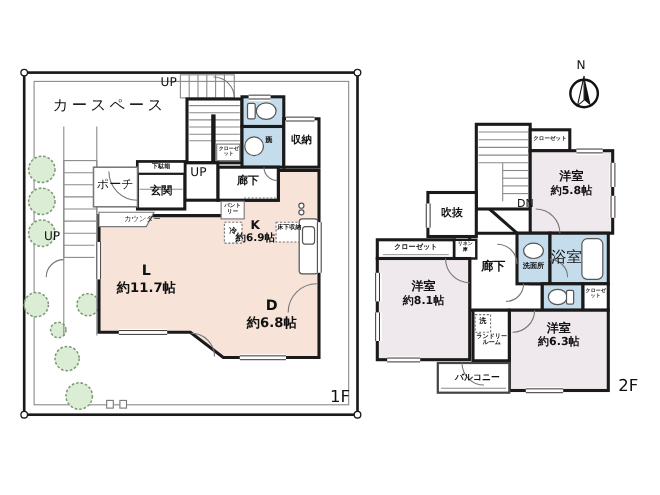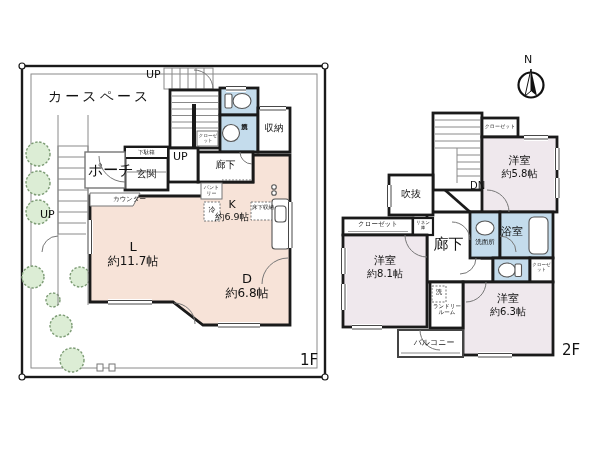--- a/index.html
+++ b/index.html
@@ -21,25 +21,25 @@
   .winline{stroke:#333;stroke-width:0.9;}
   .arc{stroke:#777;stroke-width:1;fill:none;}
   .dot{stroke:#666;stroke-width:1;stroke-dasharray:1.6 1.8;fill:none;}
   .tree{fill:var(--tree);stroke:var(--treeline);stroke-width:1.4;stroke-dasharray:2.4 1.7;}
   .blk{fill:var(--wall);stroke:none;}
   .thinbox{fill:#fff;stroke:#777;stroke-width:1;}
   .dashbox{fill:#fff;stroke:#777;stroke-width:1;stroke-dasharray:2 1.5;}
   .rail{stroke:#444;stroke-width:2;fill:#fff;}
   
   .lbl{position:absolute;white-space:nowrap;color:var(--ink);line-height:1.15;}
-  .ctr{text-align:center;white-space:normal;}
+  .ctr{text-align:center;white-space:normal;font-weight:bold;}
   .wrap{word-break:break-all;white-space:normal;}
   .fs4{font-size:4.5px;} .fs5{font-size:5px;} .fs55{font-size:5.5px;}
-  .fs65{font-size:6.5px;} .fs7{font-size:7px;} .fs8{font-size:8px;} .fs85{font-size:11px;}
-  .fs9{font-size:15px;} .fs95{font-size:9.5px;} .fs10{font-size:10px;} .fs11{font-size:11px;}
+  .fs65{font-size:6.5px;} .fs7{font-size:7px;} .fs8{font-size:8px;} .fs85{font-size:14px;}
+  .fs9{font-size:11px;} .fs95{font-size:9.5px;} .fs10{font-size:10px;} .fs11{font-size:11px;}
   .fs12{font-size:12px;} .fs13{font-size:13px;} .fs14{font-size:14px;} .fs15{font-size:15px;}
   .vert{writing-mode:vertical-rl;}
   .note{letter-spacing:1px;}
   .carspace{letter-spacing:3px;}
 </style>
 </head>
 <body>
 
 <div class="canvas">
 

